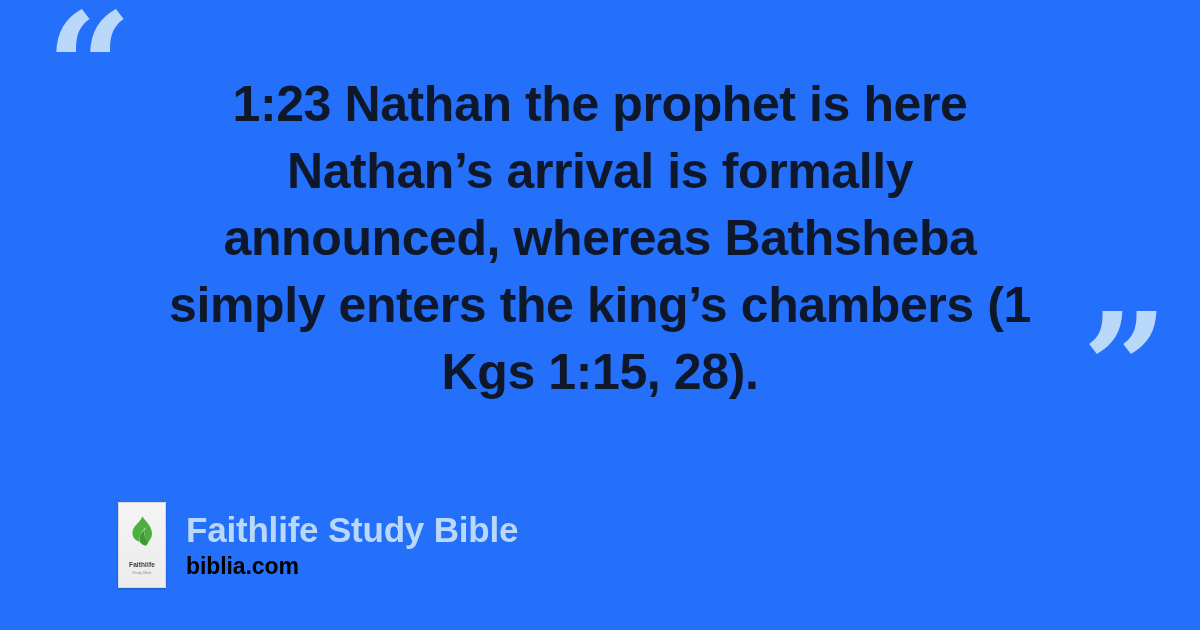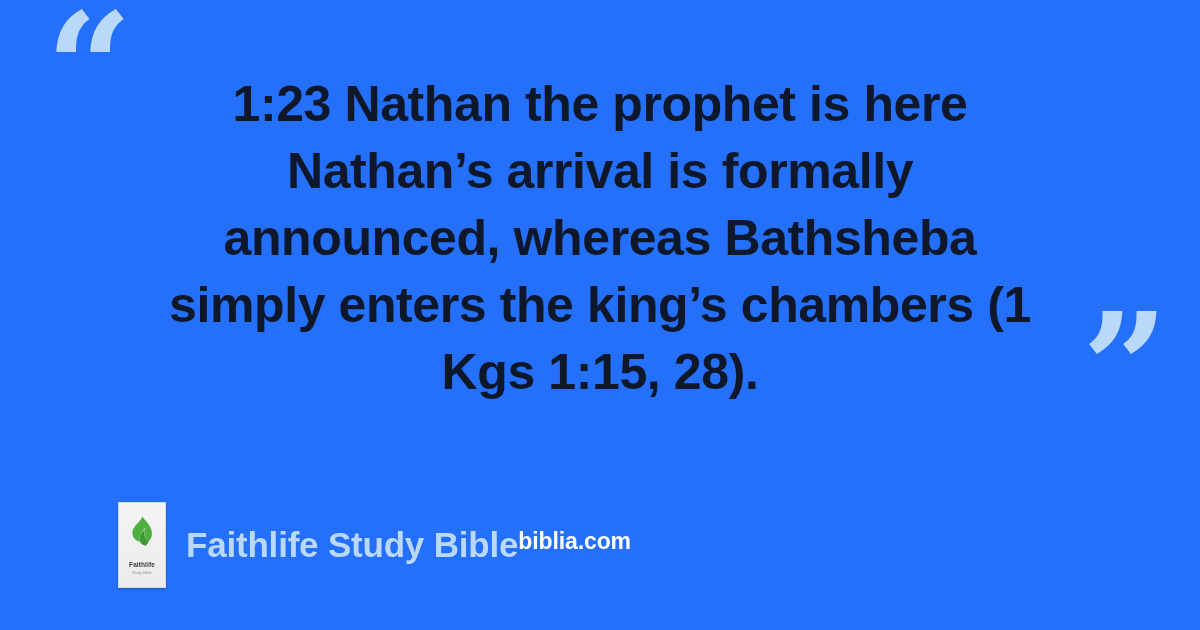--- a/index.html
+++ b/index.html
@@ -118,34 +118,34 @@
     font-size: 3.6px;
     font-weight: 400;
     color: #8c8c8c;
     line-height: 1.25;
     text-align: center;
     letter-spacing: 0.1px;
   }
 
   #brand-text {
     display: flex;
-    flex-direction: row;
+    flex-direction: column;
     justify-content: center;
   }
   #brand-title {
     color: #bad8fa;
     font-family: "Liberation Sans", "DejaVu Sans", sans-serif;
     font-weight: 700;
     font-size: 35px;
     line-height: 40px;
     letter-spacing: -0.2px;
   }
   #brand-url {
     margin-top: 2px;
-    color: #ffffff;
+    color: #000000;
     font-family: "Liberation Sans", "DejaVu Sans", sans-serif;
     font-weight: 700;
     font-size: 23px;
     line-height: 28px;
     letter-spacing: -0.1px;
   }
 </style>
 </head>
 <body>
 

